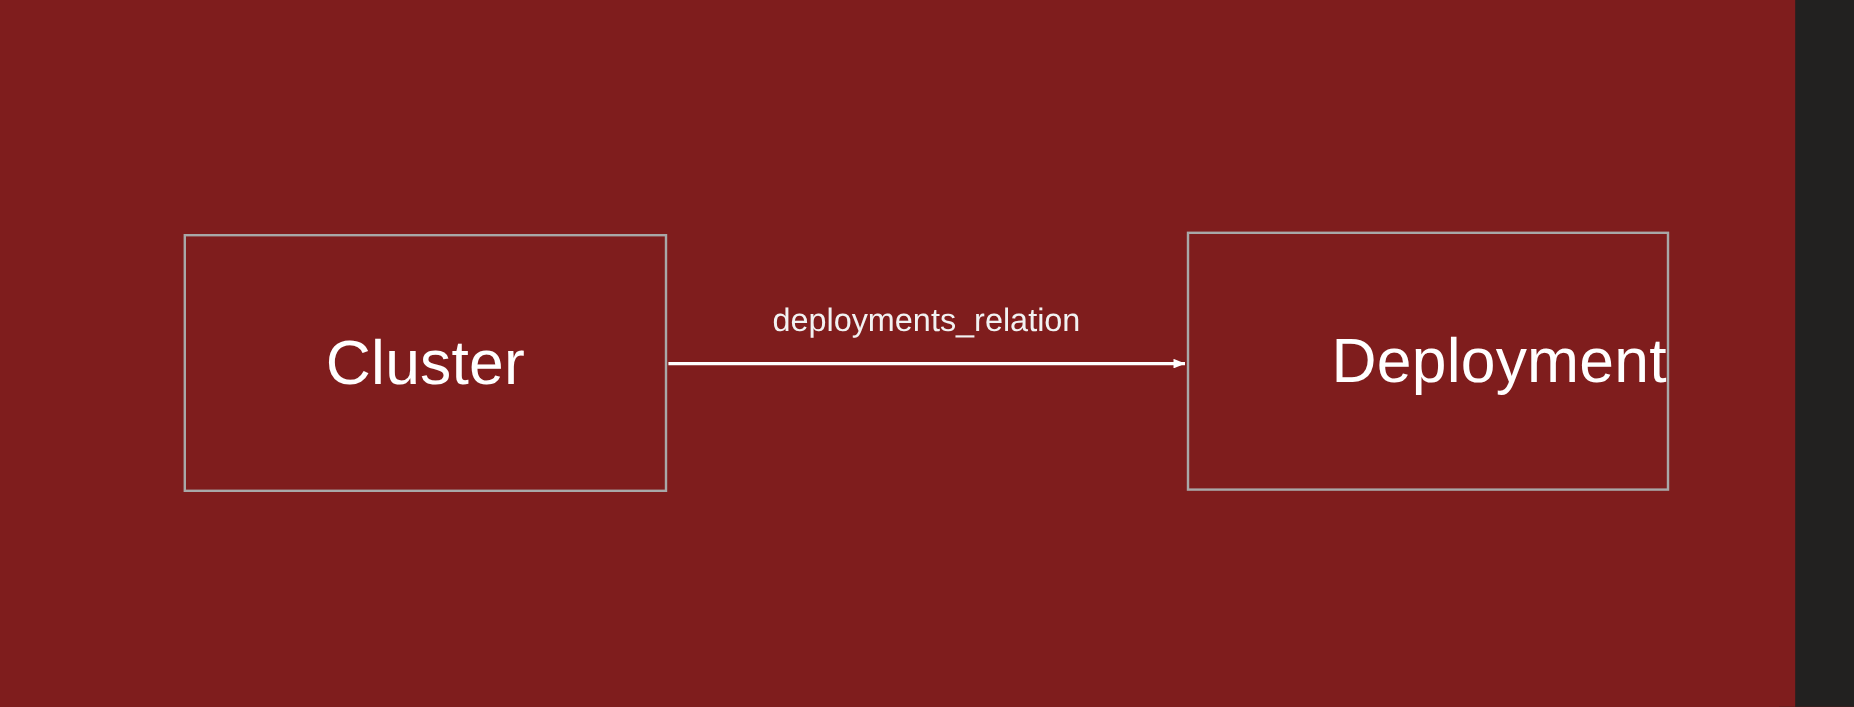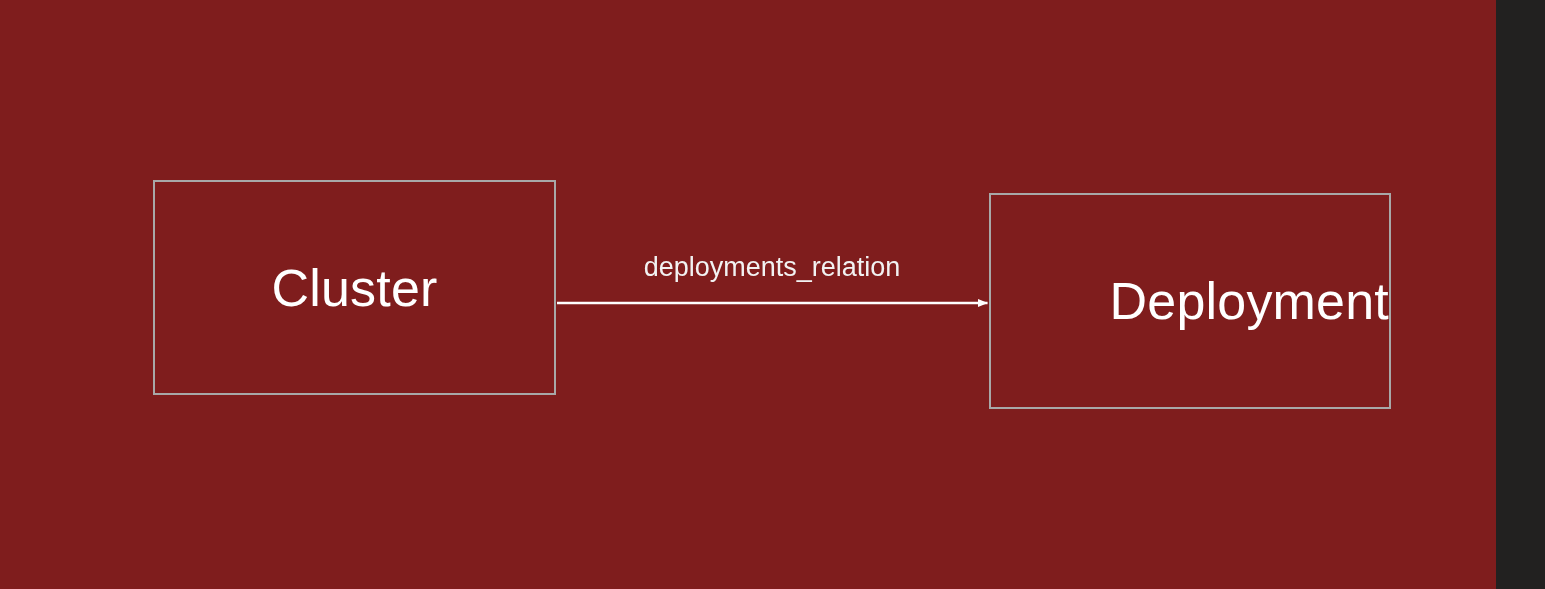--- a/index.html
+++ b/index.html
@@ -31,21 +31,21 @@
     color: #ffffff;
     font-size: 52px;
     font-weight: 400;
     letter-spacing: 0.2px;
     line-height: 1;
     white-space: nowrap;
     -webkit-font-smoothing: antialiased;
   }
   #node-cluster {
     left: 153px;
-    top: 180px;
+    top: 195px;
     width: 403px;
     height: 215px;
     border: 2px solid #a8a8a8;
   }
   #node-deployment {
     left: 989px;
     top: 193px;
     width: 402px;
     height: 216px;
     border: 2px solid #a8a8a8;

